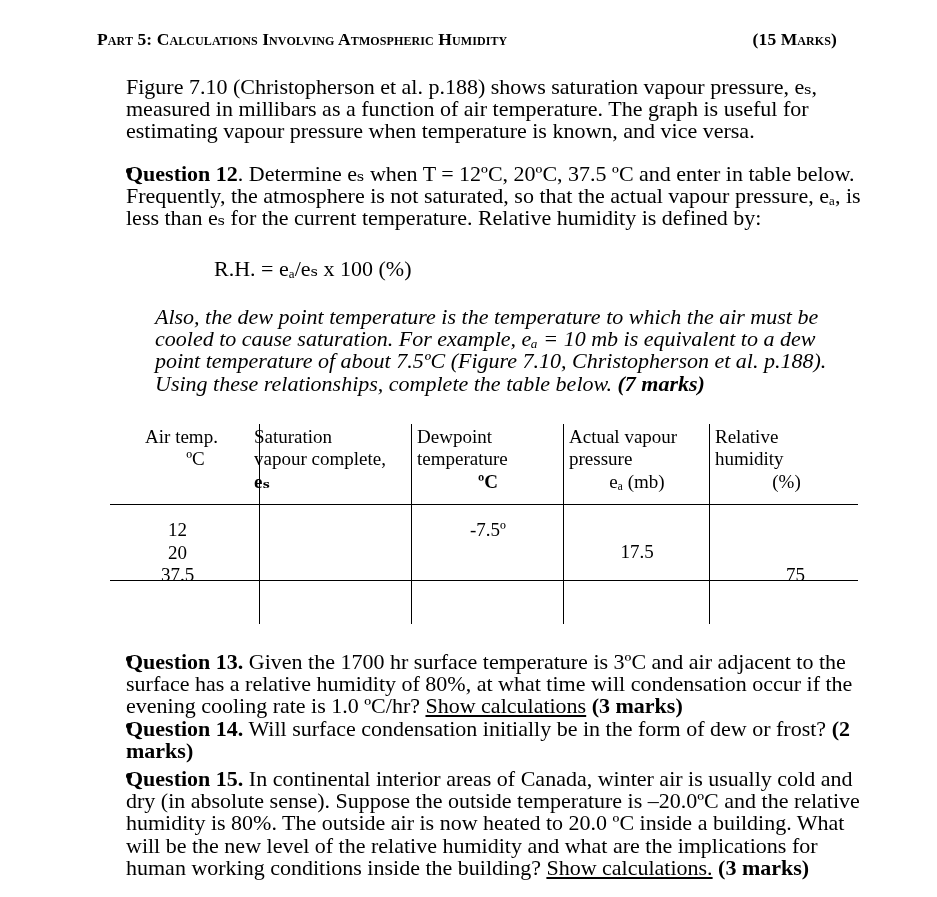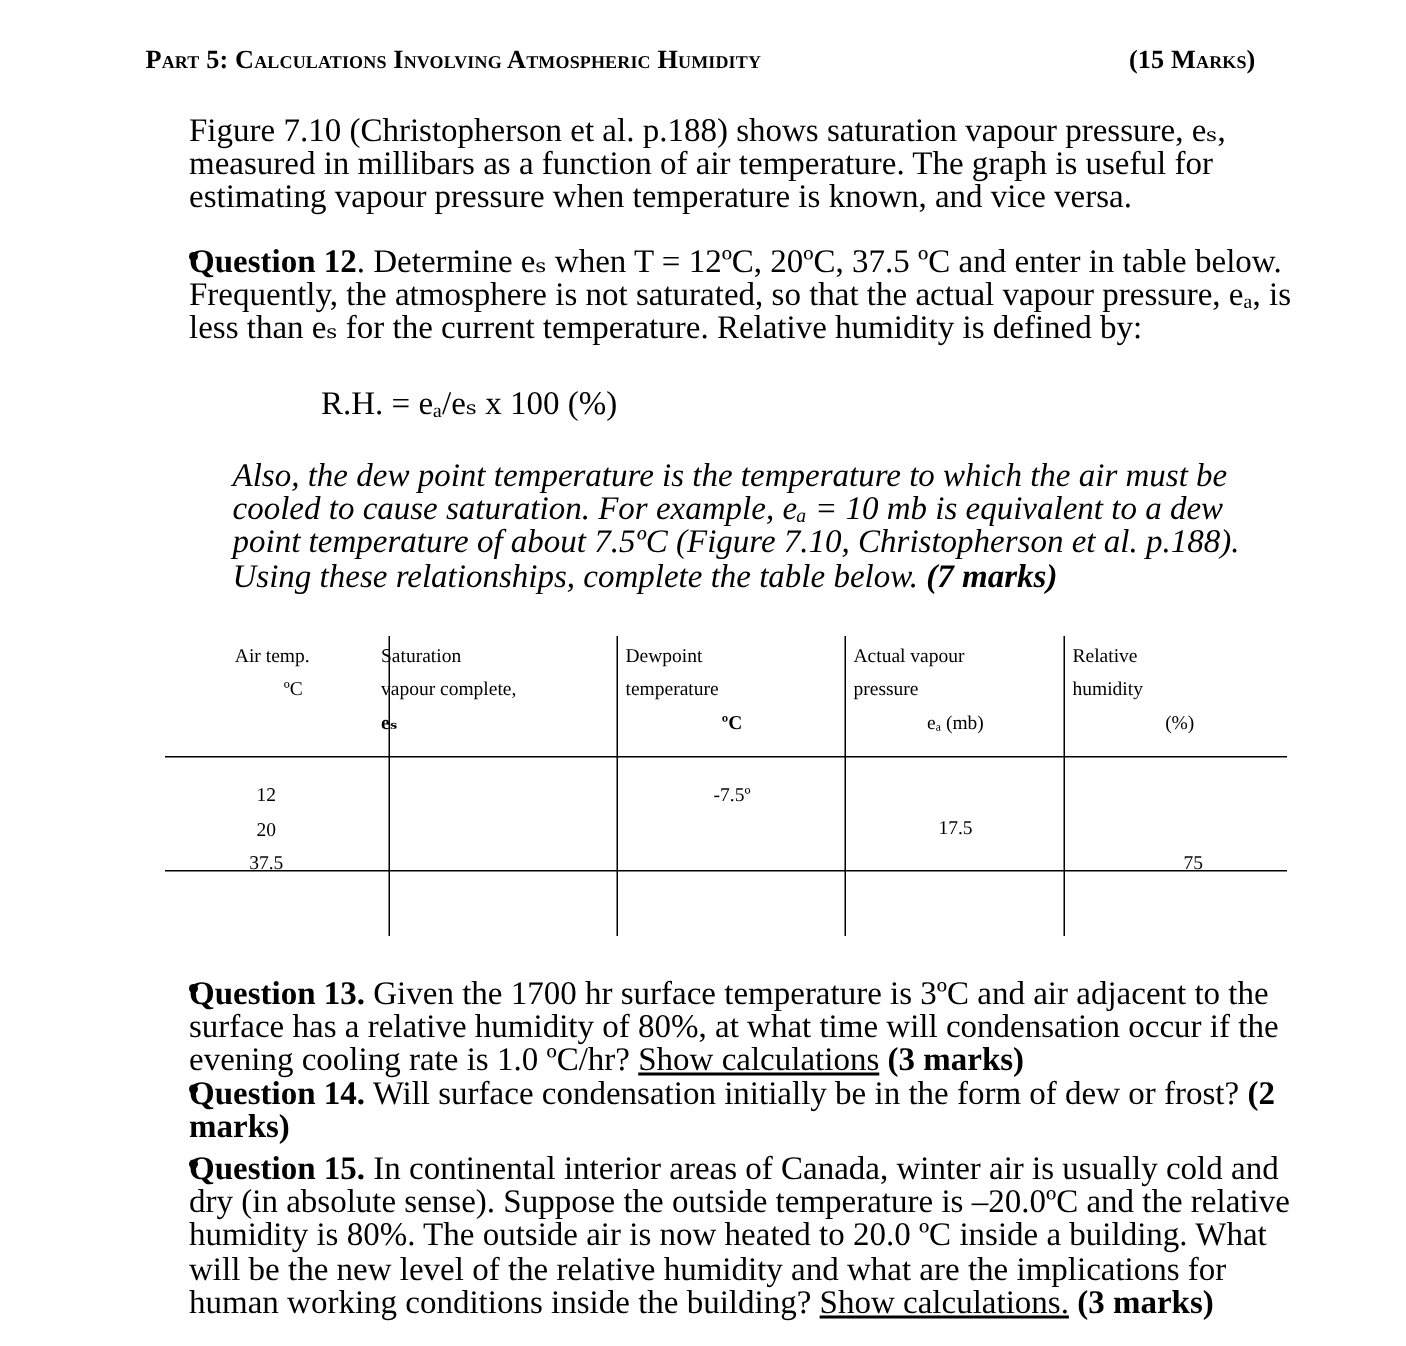--- a/index.html
+++ b/index.html
@@ -110,35 +110,35 @@
     border-left: 1.6px solid #000;
   }
   .v1 { left: 149px; }
   .v2 { left: 301px; }
   .v3 { left: 453px; }
   .v4 { left: 599px; }
 
   .hdr-cell {
     position: absolute;
     top: 2px;
-    font-size: 13px;
+    font-size: 19px;
     line-height: 22.4px;
   }
   .hdr-c1 { left: 0px;   width: 143px; }
   .hdr-c2 { left: 144px; width: 142px; }
   .hdr-c3 { left: 307px; width: 142px; }
   .hdr-c4 { left: 459px; width: 136px; }
   .hdr-c5 { left: 605px; width: 143px; }
   .ta-c { text-align: center; }
   .ta-l { text-align: left; }
   .ind-c { padding-left: 28px; }
 
   .cell {
     position: absolute;
-    font-size: 13px;
+    font-size: 19px;
     line-height: 22.6px;
   }
   .body-c1 { left: 0px;   top: 95px;  width: 143px; text-align: center; padding-right: 8px; box-sizing: border-box; }
   .body-c3 { left: 307px; top: 95px;  width: 142px; text-align: center; }
   .body-c4 { left: 459px; top: 117px; width: 136px; text-align: center; }
   .body-c5 { left: 605px; top: 140px; width: 143px; text-align: center; padding-left: 18px; box-sizing: border-box; }
 </style>
 </head>
 <body>
 

